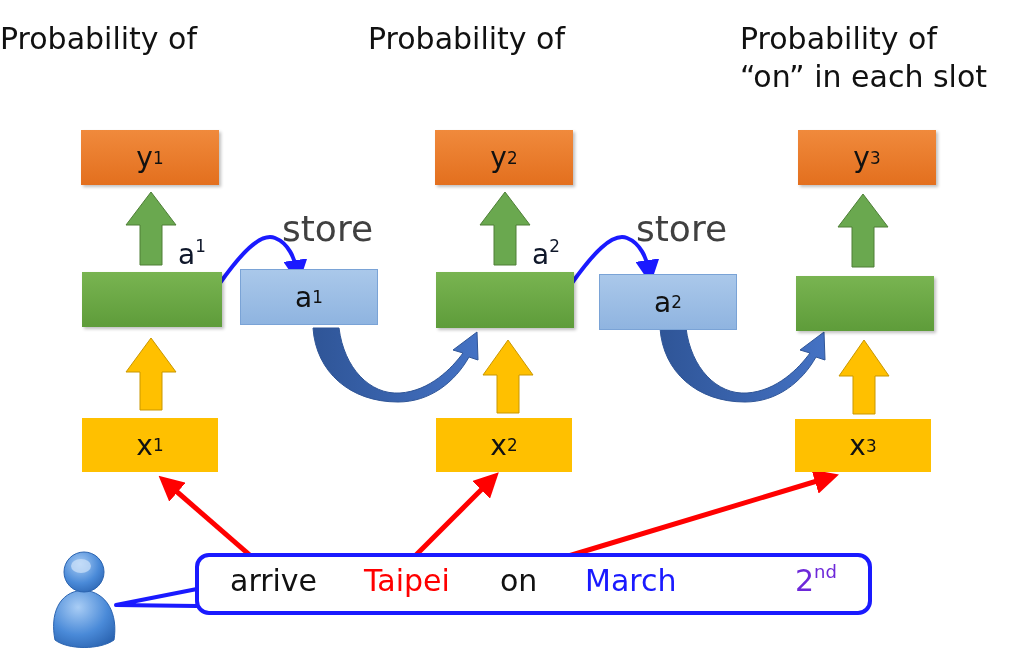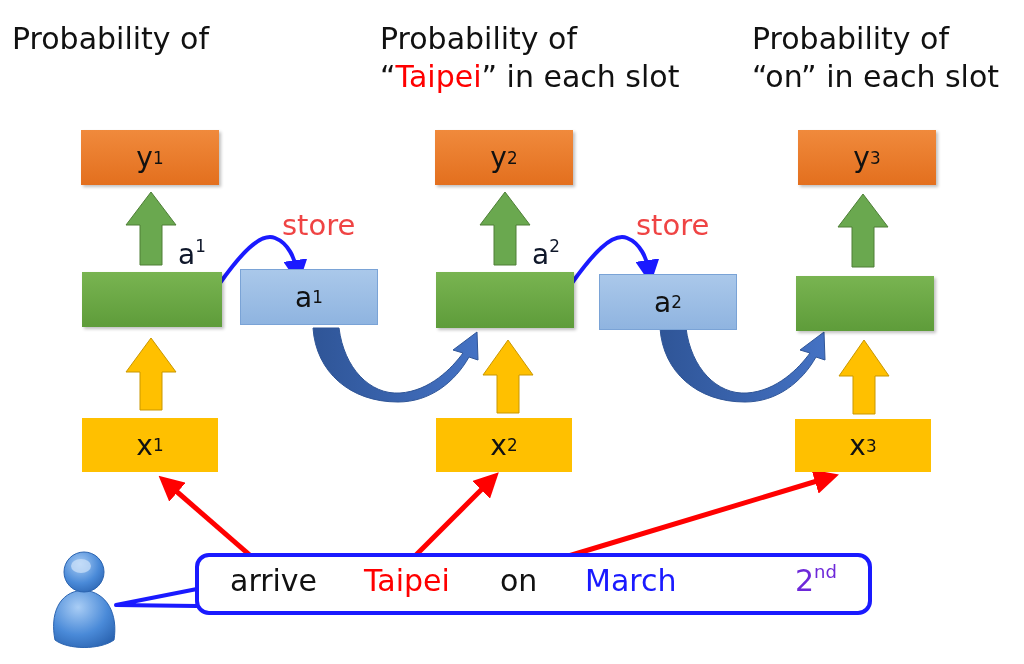--- a/index.html
+++ b/index.html
@@ -1,38 +1,37 @@
 <!DOCTYPE html>
 <html><head>
 <meta charset="utf-8">
 <style>
   html, body { margin:0; padding:0; background:#ffffff; }
   body { width:1024px; height:664px; position:relative; overflow:hidden; font-family:"DejaVu Sans", sans-serif; }
-  .title { position:absolute; font-size:30px; line-height:38px; color:#111; white-space:nowrap;padding-left:12px; }
+  .title { position:absolute; font-size:30px; line-height:38px; color:#111; white-space:nowrap; }
   .box { position:absolute; display:flex; align-items:center; justify-content:center; font-size:28px; color:#111; box-sizing:border-box; }
   .y { background:linear-gradient(#f08a3c,#e36f1e); box-shadow:2px 2px 3px rgba(0,0,0,0.25); }
   .a { background:linear-gradient(#79b451,#5e9c3a); box-shadow:2px 2px 3px rgba(0,0,0,0.25); }
   .m { background:linear-gradient(#aac8ea,#8fb4e0); border:1px solid #7aa3d6; }
   .x { background:#ffc000; }
   .lbl { position:absolute; font-size:28px; color:#0f172a; }
-  .store { position:absolute; font-size:29px; color:#ef4444; }
+  .store { position:absolute; font-size:36px; color:#404040; }
   sup { font-size:0.6em; vertical-align:0.7em; line-height:0; }
   svg { position:absolute; left:0; top:0; }
   .sentence { position:absolute; left:195px; top:553px; width:677px; height:62px; border:4px solid #1a1aff; border-radius:14px; box-sizing:border-box; background:#fff; }
   .word { position:absolute; top:563px; font-size:30px; white-space:nowrap; }
 </style>
 </head>
 <body>
 
 <div class="title" style="left:0;top:20px;">
   <div>Probability of</div>
 </div>
 <div class="title" style="left:368px;top:20px;">
   <div>Probability of</div>
-  <div><span>“</span><span style="color:#ff0000">Taipei</span><span>”</span><span> in each slot</span></div>
 </div>
 <div class="title" style="left:740px;top:20px;">
   <div>Probability of</div>
   <div><span>“</span><span>on</span><span>”</span><span> in each slot</span></div>
 </div>
 
 <svg width="1024" height="664">
   <defs>
     <linearGradient id="blueArc" x1="0" y1="0" x2="1" y2="0">
       <stop offset="0" stop-color="#2f5597"></stop>

